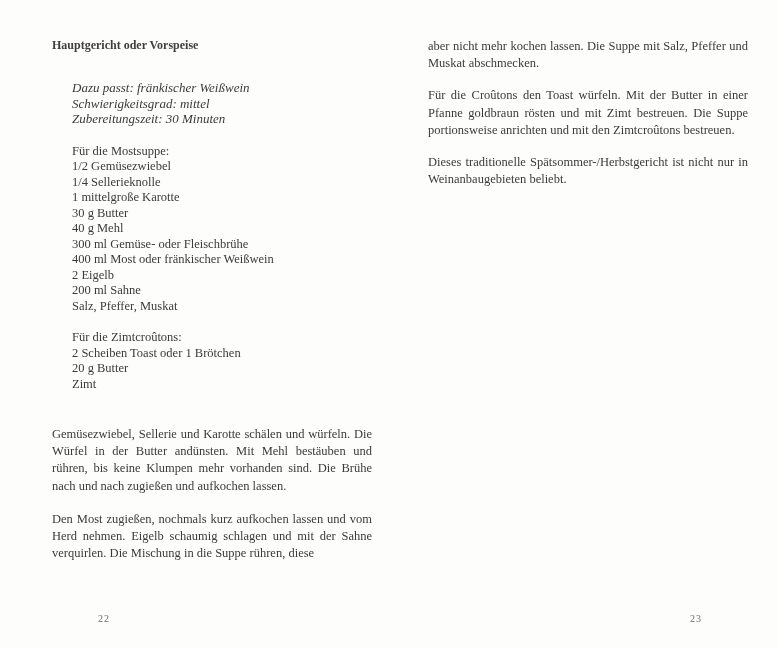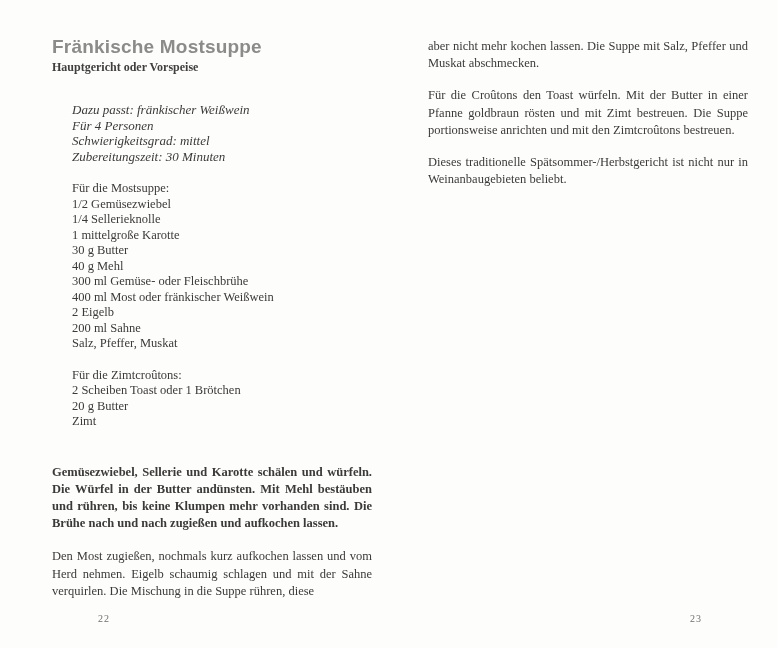--- a/index.html
+++ b/index.html
@@ -49,21 +49,21 @@
     line-height: 15.5px;
   }
   .ingredients-block.croutons { margin-top: 16px; }
 
   .body-par {
     margin: 0;
     text-align: justify;
     font-size: 12.5px;
     line-height: 17.2px;
   }
-  .col-left .body-par.first { margin-top: 34px; font-weight: bold; }
+  .col-left .body-par.first { margin-top: 34px; }
   .col-left .body-par + .body-par { margin-top: 16px; }
   .col-right .body-par + .body-par { margin-top: 15px; }
 
   .pageno {
     position: absolute;
     top: 613px;
     font-size: 10px;
     line-height: 12px;
     letter-spacing: 1px;
     color: #6e6e6c;
@@ -71,26 +71,24 @@
   }
   .pageno-left  { left: 86px; }
   .pageno-right { left: 678px; }
 </style>
 </head>
 <body>
 
 <div class="page-spread">
 
   <div class="col col-left">
-    <h1 class="recipe-title">Fränkische Mostsuppe</h1>
     <h2 class="recipe-subtitle">Hauptgericht oder Vorspeise</h2>
 
     <div class="meta-block">
       <div>Dazu passt: fränkischer Weißwein</div>
-      <div>Für 4 Personen</div>
       <div>Schwierigkeitsgrad: mittel</div>
       <div>Zubereitungszeit: 30 Minuten</div>
     </div>
 
     <div class="ingredients-block">
       <div>Für die Mostsuppe:</div>
       <div>1/2 Gemüsezwiebel</div>
       <div>1/4 Sellerieknolle</div>
       <div>1 mittelgroße Karotte</div>
       <div>30 g Butter</div>

